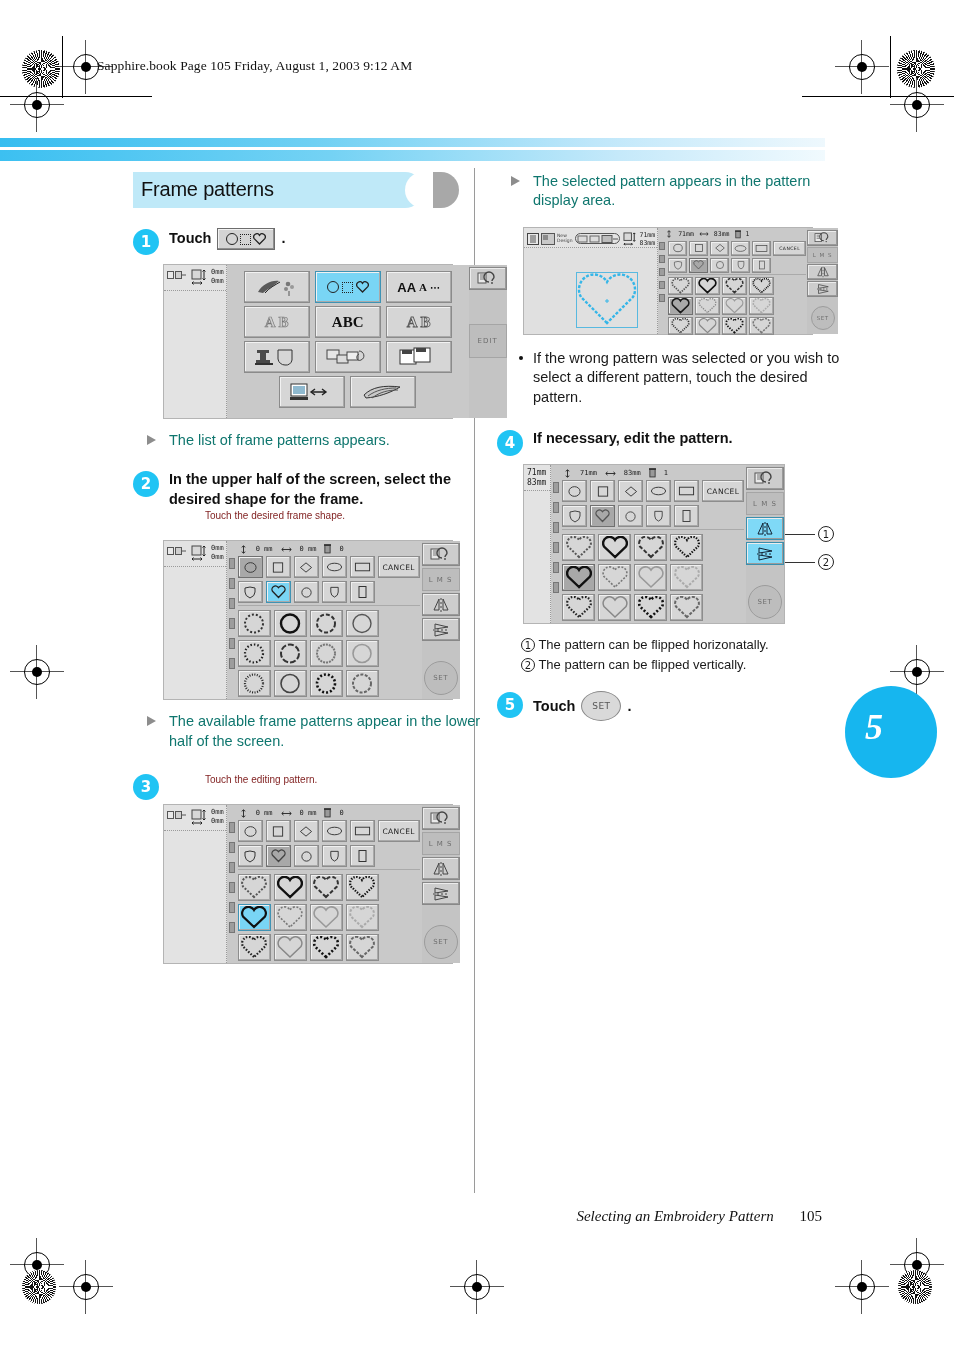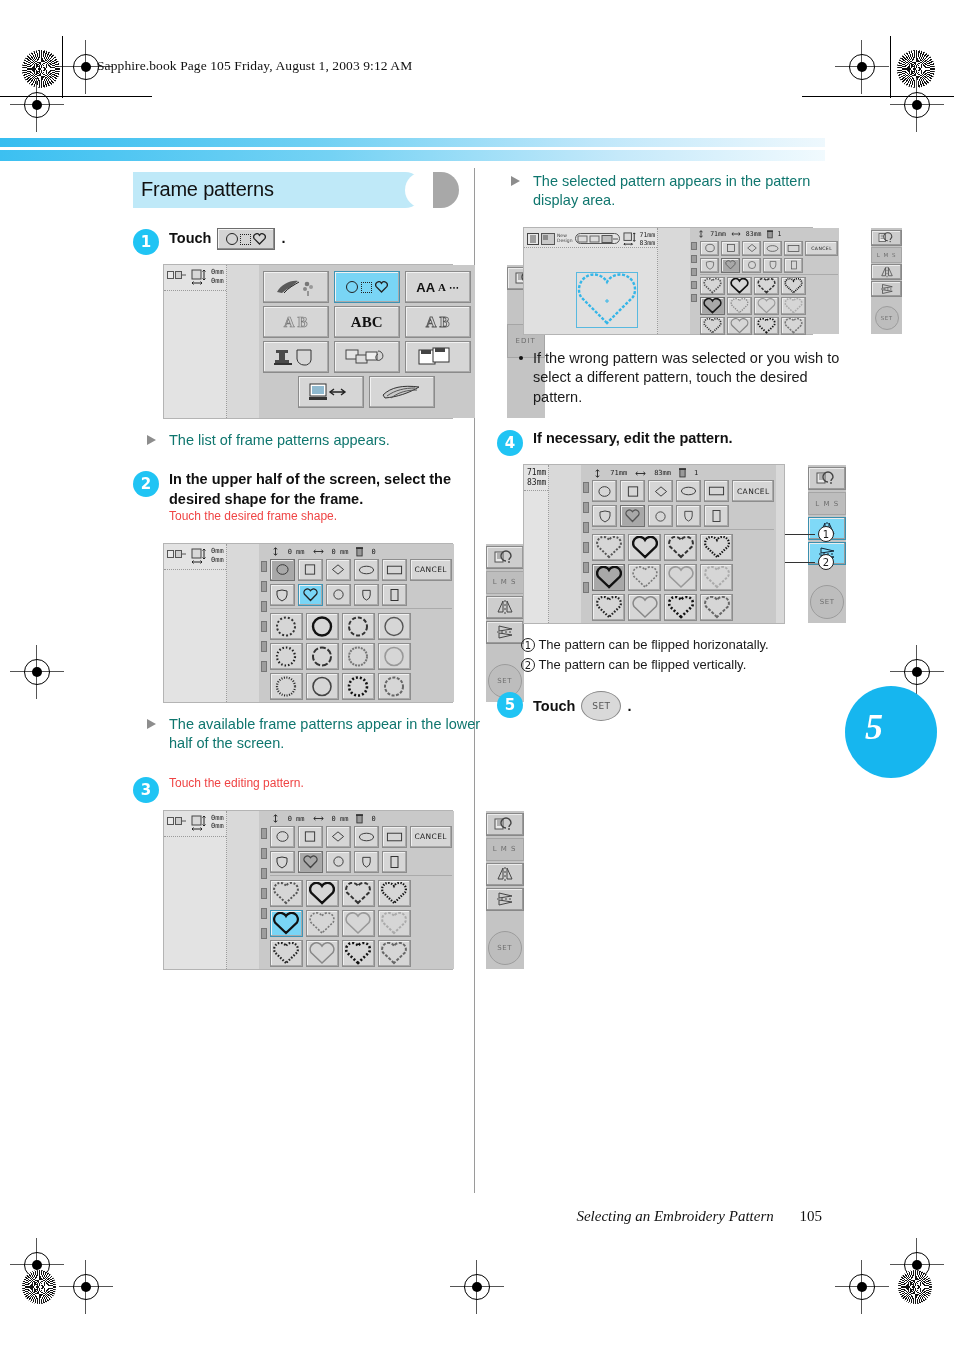--- a/index.html
+++ b/index.html
@@ -72,21 +72,21 @@
 
   
   .step { position:relative; padding-left:36px; margin-top:16px; }
   .step-badge {
     position:absolute; left:0; top:1px; width:26px; height:26px; border-radius:50%;
     background:#20c4f4; color:#fff; font-weight:bold; font-size:15px;
     display:flex; align-items:center; justify-content:center;
     font-family:"DejaVu Sans", sans-serif;
   }
   .step-title { font-size:14.5px; font-weight:bold; line-height:1.33; color:#111; }
-  .step-sub   { font-size:12px; line-height:1.33; color:#ef4444; }
+  .step-sub   { font-size:10px; line-height:1.33; color:#7f1d1d;margin-left:36px; }
 
   .inline-row { display:flex; align-items:center; gap:6px; flex-wrap:wrap; }
 
   
   .arrow-line { position:relative; padding-left:22px; margin:12px 0 0 14px;
     font-size:14.5px; line-height:1.34; color:#0f766e; }
   .arrow-line .tri { position:absolute; left:0; top:4px; width:0;height:0;
     border-left:9px solid #8d8d8d; border-top:5.5px solid transparent; border-bottom:5.5px solid transparent; }
   .dot-line { position:relative; padding-left:16px; margin:10px 0 0 20px;
     font-size:14.5px; line-height:1.34; }
@@ -111,21 +111,21 @@
   
   .set-inline {
     display:inline-flex; align-items:center; justify-content:center;
     width:40px; height:30px; border-radius:50%; border:1px solid #8a8a8a;
     background:#d9d9d9; font-size:9px; letter-spacing:0.5px; color:#555;
     font-family:"DejaVu Sans", sans-serif; vertical-align:middle;
   }
 
   
   .lcd { position:relative; background:#d9d9d9; border:1px solid #b4b4b4; }
-  .lcd-inner { display:flex; height:100%;gap:32px; }
+  .lcd-inner { display:flex; height:100%; }
 
   .lcd-left { background:#e3e3e3; border-right:1px dotted #9a9a9a; position:relative; }
   .lcd-left-top { display:flex; align-items:flex-start; gap:3px; padding:3px 2px 0 3px; }
   .lcd-mm { font-family:"DejaVu Sans Mono", monospace; font-size:7px; line-height:1.25; color:#222; }
   .lcd-hdr-line { border-bottom:1px dotted #9a9a9a; }
 
   .lcd-main { flex:1; background:#c9c9c9; position:relative; padding:2px; }
   .lcd-topinfo { display:flex; align-items:center; gap:8px; font-size:7px;
     font-family:"DejaVu Sans Mono", monospace; color:#1a1a1a; padding:1px 2px 2px 10px; }
 
@@ -316,21 +316,21 @@
             <path d="M14 2 v10 M12.5 3.5 L14 2 L15.5 3.5 M12.5 10.5 L14 12 L15.5 10.5" stroke="#222" fill="none"></path>
             <path d="M2 15 h10 M3.5 13.5 L2 15 L3.5 16.5 M10.5 13.5 L12 15 L10.5 16.5" stroke="#222" fill="none"></path>
           </svg>
           <div class="lcd-mm">
             <div>0mm</div>
             <div>0mm</div>
           </div>
         </div>
       </div>
 
-      <div class="lcd-main" style="padding:6px 4px;">
+      <div class="lcd-main" style="padding:6px 17px;">
         <div class="tile-row" style="gap:5px; justify-content:center;">
           <div class="cat-btn">
             <svg width="44" height="22" viewBox="0 0 44 22">
               <path d="M3 16 C8 8 16 4 24 5 C20 9 14 12 8 17 Z" fill="#5a5a5a"></path>
               <path d="M10 17 C14 12 20 9 25 6" stroke="#222" fill="none"></path>
               <circle cx="33" cy="8" r="2.3" fill="#777"></circle>
                 <circle cx="37" cy="11" r="2" fill="#999"></circle>
               <circle cx="31" cy="13" r="2" fill="#888"></circle>
                 <path d="M34 15 v5" stroke="#555"></path>
             </svg>

